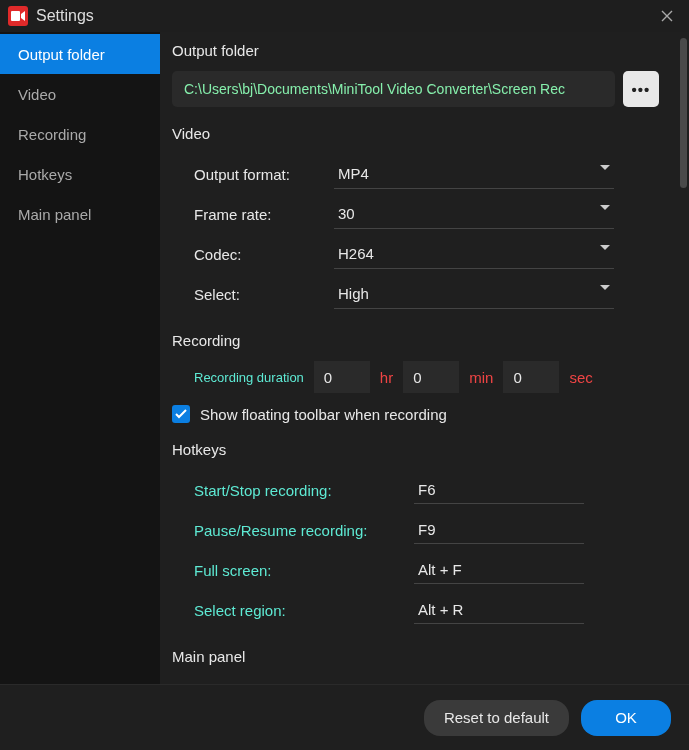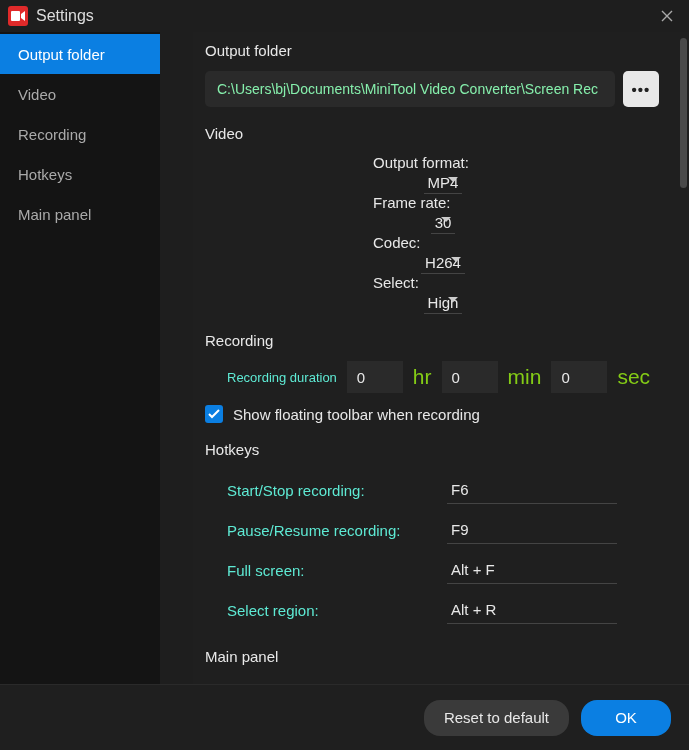--- a/index.html
+++ b/index.html
@@ -21,21 +21,21 @@
       width: 20px; height: 20px; background: #e02a2a; border-radius: 3px;
       display: flex; align-items: center; justify-content: center;
     }
     .app-logo svg { display: block; }
     .title { font-size: 16px; color: #ddd; }
     .close-btn {
       margin-left: auto; width: 28px; height: 28px; display: flex;
       align-items: center; justify-content: center; color: #aaa;
       cursor: pointer; font-size: 16px;
     }
-    .body { flex: 1; display: flex; min-height: 0; gap: 33px; }
+    .body { flex: 1; display: flex; min-height: 0; }
     .sidebar {
       width: 160px; background: #141414; display: flex; flex-direction: column;
       padding-top: 2px;
     }
     .sidebar-item {
       height: 40px; display: flex; align-items: center; padding: 0 18px;
       color: #aaa; font-size: 15px; cursor: pointer;
     }
     .sidebar-item.active { background: #0b7fe2; color: #fff; }
     .content {
@@ -63,21 +63,21 @@
       padding: 0 12px; color: #86efac; font-size: 14px; overflow: hidden;
       white-space: nowrap; display: flex; align-items: center;
     }
     .browse-btn {
       width: 36px; height: 36px; background: #e8e8e8; border-radius: 5px;
       display: flex; align-items: center; justify-content: center; cursor: pointer;
       color: #222; font-weight: bold; letter-spacing: 1px;
     }
     .form-block { padding-left: 22px; }
     .form-row {
-      display: flex; align-items: center; height: 40px; flex-direction: column;
+      display: flex; align-items: center; height: 40px;
     }
     .form-label {
       width: 140px; color: #e8e8e8; font-size: 15px;
     }
     .select-field {
       flex: 1; position: relative; height: 30px; border-bottom: 1px solid #444;
       display: flex; align-items: center; padding: 0 4px; color: #e8e8e8;
       font-size: 15px; cursor: pointer; max-width: 280px;
     }
     .dropdown-arrow {
@@ -85,21 +85,21 @@
       border-left: 5px solid transparent; border-right: 5px solid transparent;
       border-top: 5px solid #ccc;
     }
     .duration-row { display: flex; align-items: center; gap: 10px; padding-left: 22px; margin: 8px 0 12px 0; }
     .duration-label { font-size: 13px; color: #5eead4; }
     .num-input {
       width: 56px; height: 32px; background: #2a2a2a; border: none;
       color: #e8e8e8; padding: 0 10px; font-size: 15px; outline: none;
       border-radius: 0;
     }
-    .unit { color: #84cc16; font-size: 21px; }
+    .unit { color: #ef4444; font-size: 15px; }
     .checkbox-row { display: flex; align-items: center; gap: 10px; margin: 4px 0 18px 0; }
     .checkbox {
       width: 18px; height: 18px; background: #0b7fe2; border-radius: 3px;
       display: flex; align-items: center; justify-content: center; cursor: pointer;
       color: #fff;
     }
     .hotkey-row { display: flex; align-items: center; height: 40px; }
     .hotkey-label { width: 220px; color: #5eead4; font-size: 15px; }
     .hotkey-field {
       width: 170px; height: 28px; border-bottom: 1px solid #444;

